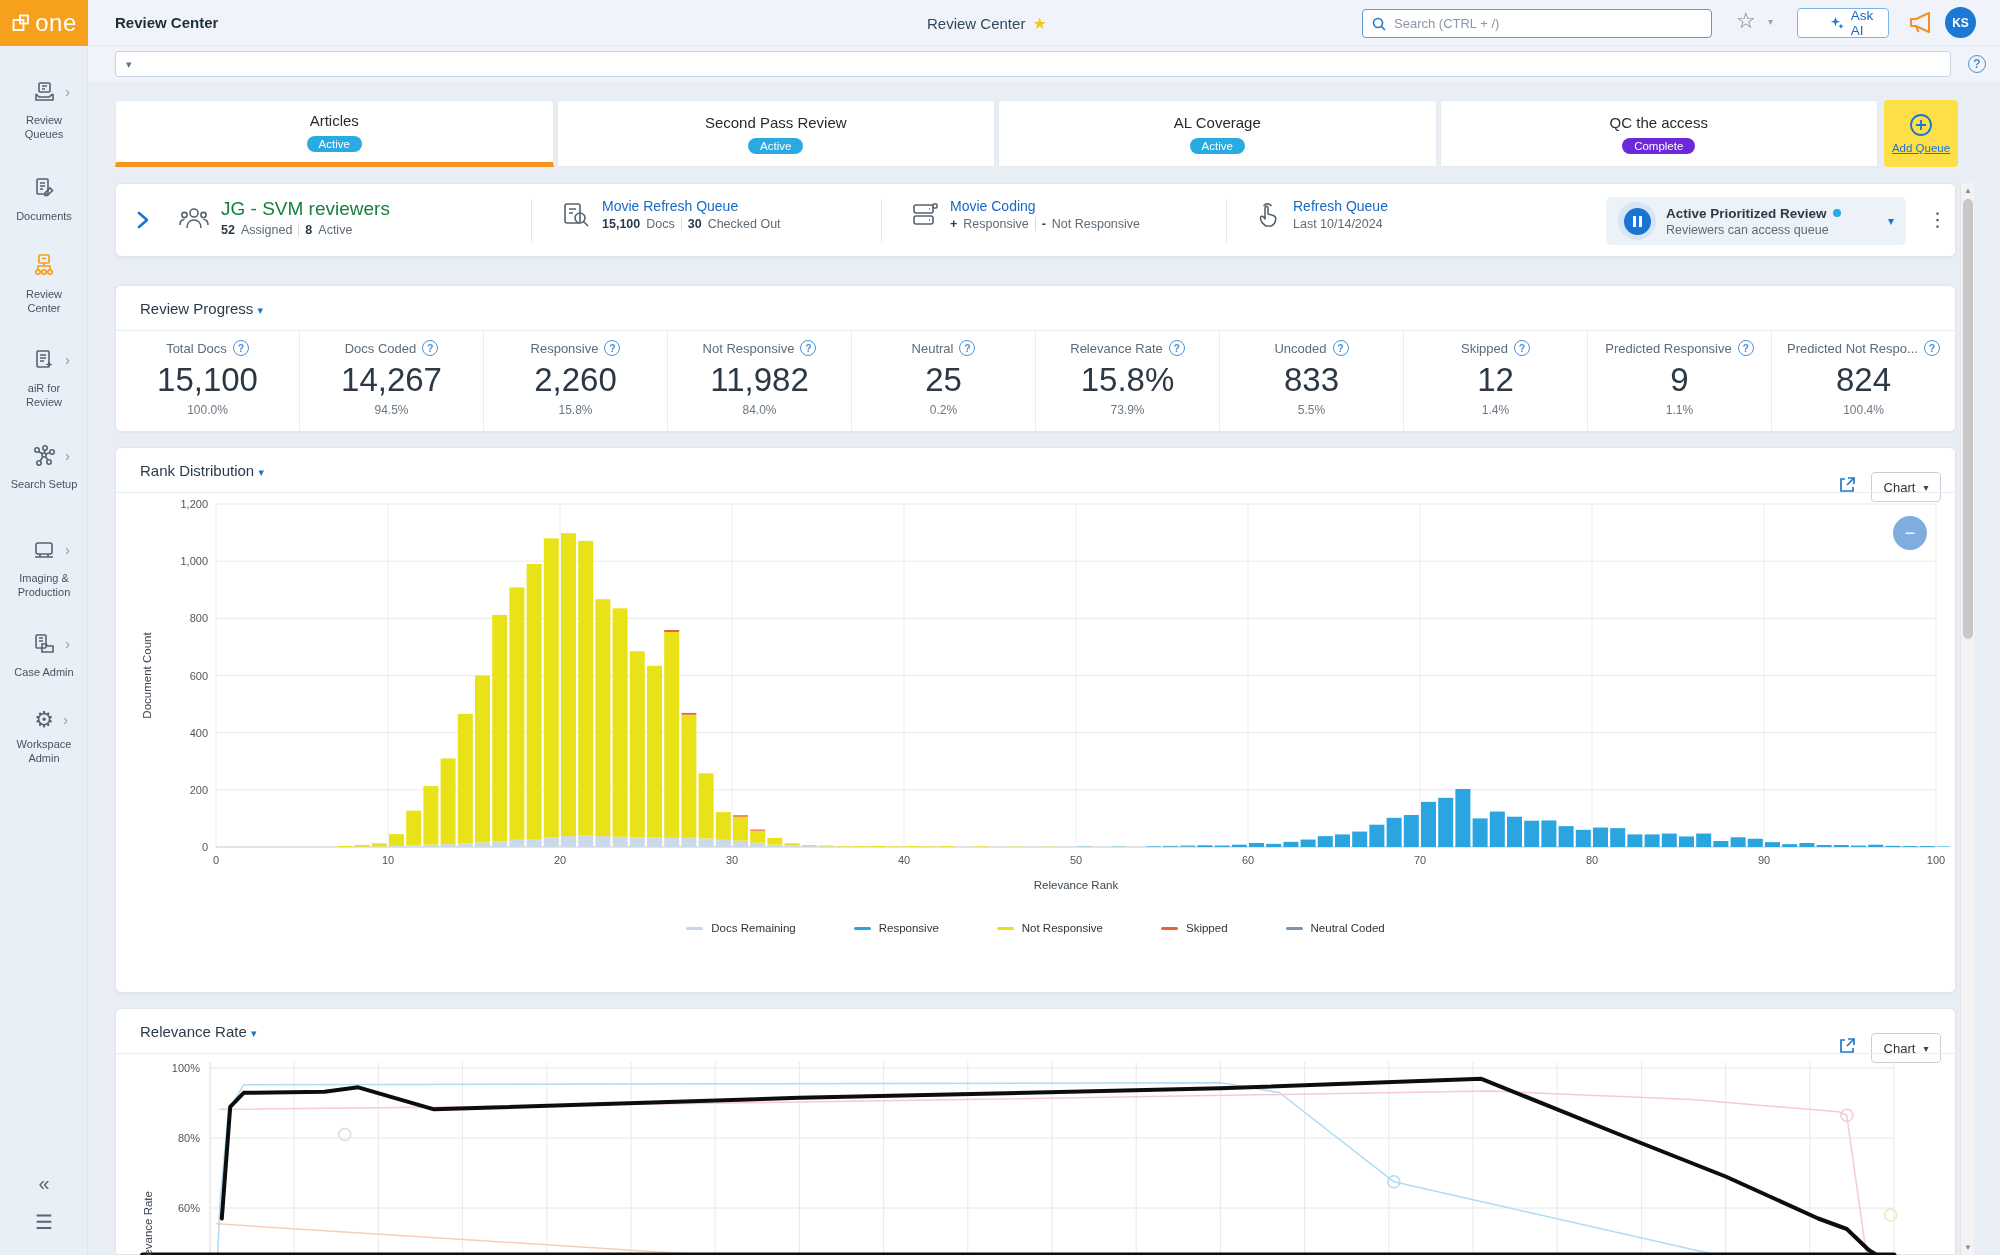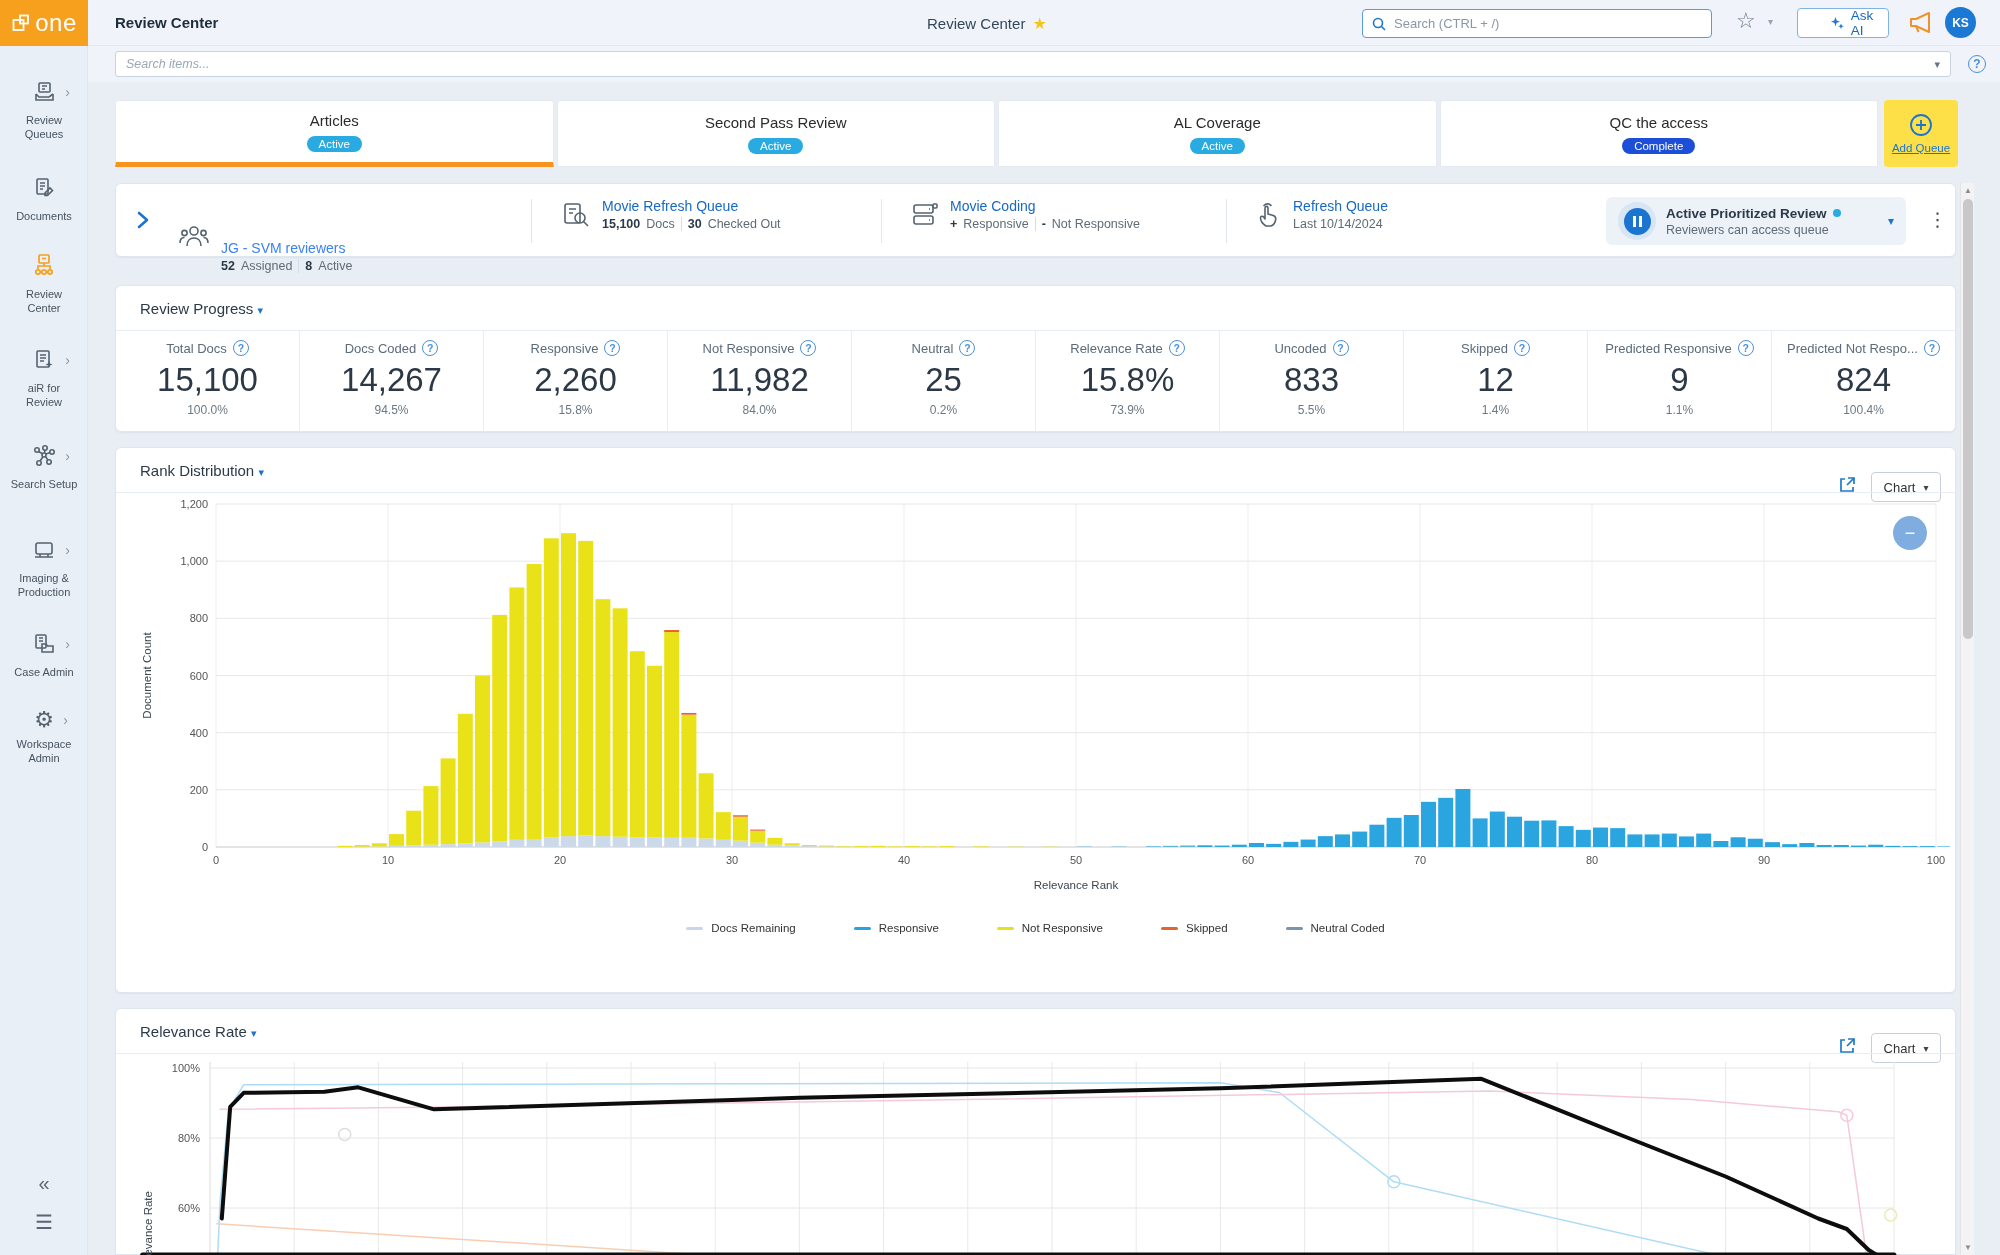--- a/index.html
+++ b/index.html
@@ -50,21 +50,21 @@
 
   
   .card { position:absolute; left:115px; width:1841px; background:#fff; border:1px solid #e0e6ed; border-radius:6px; box-shadow:0 1px 2px rgba(40,60,90,.06); }
   .card-title-row { position:relative; height:44px; }
   .card-title { position:absolute; left:24px; top:14px; font-size:15px; color:#2b3a49; }
   .blue-caret { color:#1b74d0; font-size:11px; }
   .hdr-divider { position:absolute; left:0; right:0; top:44px; border-top:1px solid #e8edf3; }
 
   
   .queue-card { top:183px; height:74px; }
-  .q-text1 { font-size:14px; color:#3b82f6;margin-top:42px; }
+  .q-text1 { font-size:19px; color:#15803d; }
   .q-link { font-size:14px; color:#1769c4; cursor:pointer; }
   .q-sub { font-size:12.5px; color:#5f6b76; margin-top:3px; display:flex; align-items:center; gap:6px; }
   .q-sub b { color:#2b3a49; }
   .q-bar { width:1px; height:14px; background:#d6dde5; display:inline-block; }
   .q-block { position:absolute; top:14px; display:flex; gap:11px; align-items:center; }
   .v-div { position:absolute; top:15px; width:1px; height:44px; background:#e3e8ee; }
   .status-panel { position:absolute; left:1490px; top:13px; width:300px; height:48px; background:#edf2f9; border-radius:6px; display:flex; align-items:center; padding:0 12px; gap:10px; cursor:pointer; }
   .pause-outer { width:38px; height:38px; border-radius:50%; background:#d7e5f5; display:flex; align-items:center; justify-content:center; }
   .pause-inner { width:27px; height:27px; border-radius:50%; background:#1b74d0; position:relative; }
   .pause-inner::before, .pause-inner::after { content:""; position:absolute; top:8px; width:3px; height:11px; background:#fff; }
@@ -217,42 +217,41 @@
         <path d="M11 18l2.5 6"></path>
       </svg>
   </div>
   <div class="avatar">
       <span>KS</span>
     </div>
 </div>
 
 <div class="filterbar">
   <div class="items-search">
-    <input type="text" placeholder="Search items..." style="">
     <span class="items-caret">▾</span>
   </div>
   <div class="help-circle">?</div>
 </div>
 
 <div class="tabs">
   <div class="tab selected">
     <span class="tab-label">Articles</span>
     <span class="badge" style="background: rgb(41, 171, 226);">Active</span>
   </div>
   <div class="tab">
     <span class="tab-label">Second Pass Review</span>
     <span class="badge" style="background: rgb(41, 171, 226);">Active</span>
   </div>
   <div class="tab">
     <span class="tab-label">AL Coverage</span>
     <span class="badge" style="background: rgb(41, 171, 226);">Active</span>
   </div>
   <div class="tab">
     <span class="tab-label">QC the access</span>
-    <span class="badge" style="background: #1d4ed8;">Complete</span>
+    <span class="badge" style="background: #6d28d9;">Complete</span>
   </div>
 </div>
 <div class="addqueue">
   <svg width="24" height="24" viewBox="0 0 24 24">
       <circle cx="12" cy="12" r="10" fill="none" stroke="#1b74d0" stroke-width="1.8"></circle>
       <path d="M12 7v10M7 12h10" stroke="#1b74d0" stroke-width="1.8"></path>
     </svg>
   <span>Add Queue</span>
 </div>
 

